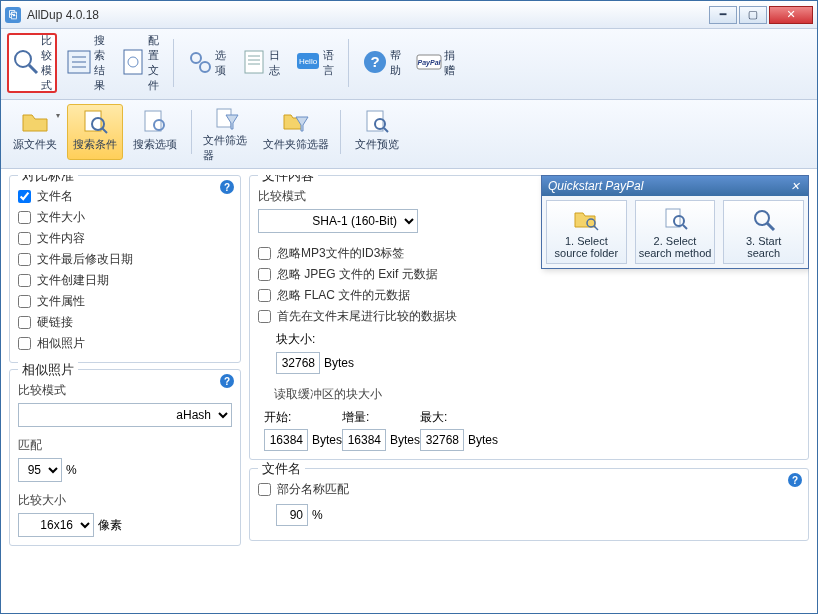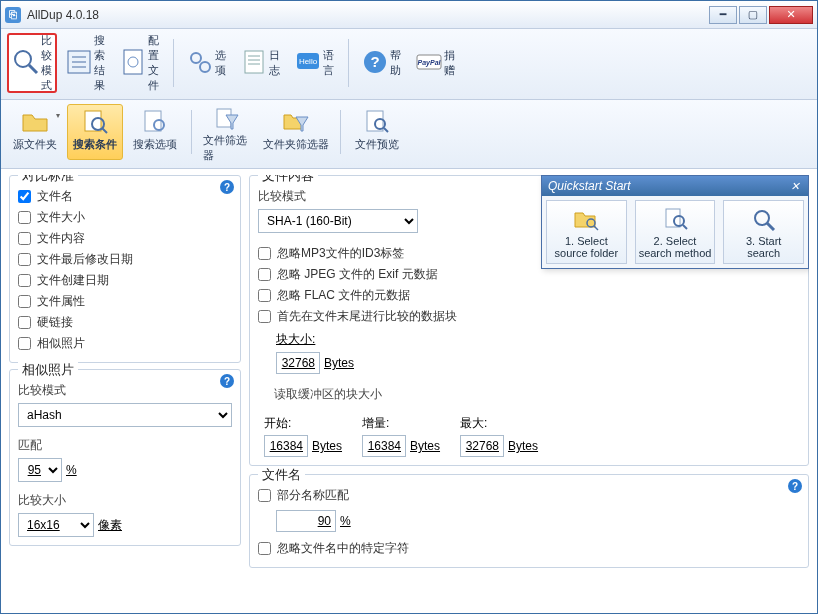--- a/index.html
+++ b/index.html
@@ -15,43 +15,43 @@
 .win-btn.close { background: linear-gradient(#e88,#d13438); color:#fff; width:44px; border-color:#a02020;}
 
 .toolbar { background: linear-gradient(#f7faff,#e6eef8); padding: 4px 6px 6px; border-bottom: 1px solid #c0cde0; display: flex; gap: 4px; }
 .tool-btn { display: flex; flex-direction: row; align-items: center; justify-content: flex-end; width: 50px; height: 60px; border: 1px solid transparent; padding: 2px; font-size: 11px; color: #2a3b56; cursor: pointer; border-radius:3px;}
 .tool-btn.active { border: 2px solid #e03030; background:#fff;}
 .tool-btn .icon { width: 34px; height: 34px; display:flex;align-items:center;justify-content:center; margin-bottom:2px;}
 .sep { width:1px; background:#c0cde0; margin: 6px 4px; }
 
 .subtoolbar { background: linear-gradient(#f7faff,#e6eef8); padding: 4px 6px 8px; border-bottom: 1px solid #c0cde0; display: flex; gap: 4px; }
 .sub-btn { display: flex; flex-direction: column; align-items: center; width: 56px; height: 56px; border: 1px solid transparent; padding: 2px; font-size: 11px; color:#2a3b56; cursor:pointer; border-radius:3px; position:relative;}
-.sub-btn.sel { background: linear-gradient(#ffe9a8,#ffcf5a); border-color:#e5b83a;font-weight:bold;}
+.sub-btn.sel { background: linear-gradient(#ffe9a8,#ffcf5a); border-color:#e5b83a;}
 .sub-btn .icon { width:30px;height:30px;display:flex;align-items:center;justify-content:center;}
 .sub-btn .dd { position:absolute; right:2px; top:6px; font-size:8px; color:#666;}
 
 .content { flex:1; display:flex; overflow:hidden; padding: 6px 8px 8px; gap:8px;}
 .left-pane { width: 232px; display:flex; flex-direction:column; gap:6px; overflow-y:auto;}
 .right-pane { flex:1; display:flex; flex-direction:column; gap:8px; overflow-y:auto; position:relative;}
 
 .groupbox { border:1px solid #c8d4e3; border-radius:3px; padding: 10px 8px 8px; position:relative; background:#fff;}
 .groupbox .legend { position:absolute; top:-9px; left:8px; background:#fff; padding:0 4px; font-size:13px; color:#222; font-weight:normal;}
 .help-icon { position:absolute; top:4px; right:6px; width:14px; height:14px; border-radius:50%; background:#2a7ad2; color:#fff; font-size:10px; display:flex;align-items:center;justify-content:center; font-weight:bold;}
 
 .chk-row { display:flex; align-items:center; gap:6px; font-size:12px; color:#333; padding:2px 0;}
 .chk-row input { width:13px; height:13px;}
 
 .field-label { font-size:12px; color:#444; margin:2px 0 4px;}
-select, input[type=text] { font-size:12px; padding:2px 4px; border:1px solid #abc; background:#fff; height:22px;}
+select, input[type=text] { font-size:12px; padding:2px 4px; border:1px solid #abc; background:#fff; height:22px;text-align:right;}
 select { height:24px; }
 
-.inline { display:flex; align-items:center; gap:4px; font-size:12px;text-decoration:underline;}
+.inline { display:flex; align-items:center; gap:4px; font-size:12px;}
 .num-input { width:44px; text-align:right;}
 
-.buffer-row { display:flex; gap:20px; margin-top:12px;}
+.buffer-row { display:flex; margin-top:6px;}
 .buffer-col { display:flex; flex-direction:column; gap:3px; font-size:12px;}
 
 .quickstart { position:absolute; top:0; right:0; width:268px; border:1px solid #496fa8; background:#f2f6fb; box-shadow:2px 2px 6px rgba(0,0,0,.15);}
 .qs-title { background:linear-gradient(#5d8fd0,#3a6ea5); color:#fff; font-size:12px; font-style:italic; padding:3px 6px; display:flex; align-items:center; justify-content:space-between;}
 .qs-close { width:14px;height:14px; color:#fff; cursor:pointer; display:flex;align-items:center;justify-content:center; font-size:11px;}
 .qs-body { display:flex; }
 .qs-step { flex:1; border:1px solid #c0cde0; margin:4px; padding:4px 2px; text-align:center; font-size:11px; color:#234; background:linear-gradient(#fff,#e8f0f9); cursor:pointer;}
 .qs-step .icon { width:28px;height:28px; margin:0 auto 2px; display:flex;align-items:center;justify-content:center;}
 
 .indent { margin-left:18px; }
@@ -336,33 +336,29 @@
       </div>
 
       <div class="groupbox">
         <div class="legend">文件名</div>
         <div class="help-icon">?</div>
         <label class="chk-row">
             <input type="checkbox" style="">
             <span>部分名称匹配</span>
           </label>
         <div class="indent inline" style="margin-top:4px">
-          <input type="text" class="num-input" style="width: 60px;" value="90">
+          <input type="text" class="num-input" style="width: 32px;" value="90">
           <span>%</span>
         </div>
         <div style="height:6px"></div>
-        <label class="chk-row">
-            <input type="checkbox" style="">
-            <span>忽略文件名中的特定字符</span>
-          </label>
       </div>
 
       <div class="quickstart">
         <div class="qs-title">
-          <span>Quickstart Start</span>
+          <span>Quickstart PayPal</span>
           <span class="qs-close">✕</span>
         </div>
         <div class="qs-body" id="qs-steps">
             <div class="qs-step">
               <div class="icon">
                 <svg width="26" height="24">
                   <path d="M2 7 L2 20 L22 20 L22 9 L12 9 L10 6 L2 6 Z" fill="#f4d36a" stroke="#cfa020"></path>
                   <circle cx="18" cy="16" r="4" fill="none" stroke="#4a6fa5" stroke-width="1.5"></circle>
                   <line x1="21" y1="19" x2="25" y2="23" stroke="#4a6fa5" stroke-width="1.5"></line>
                 </svg>

